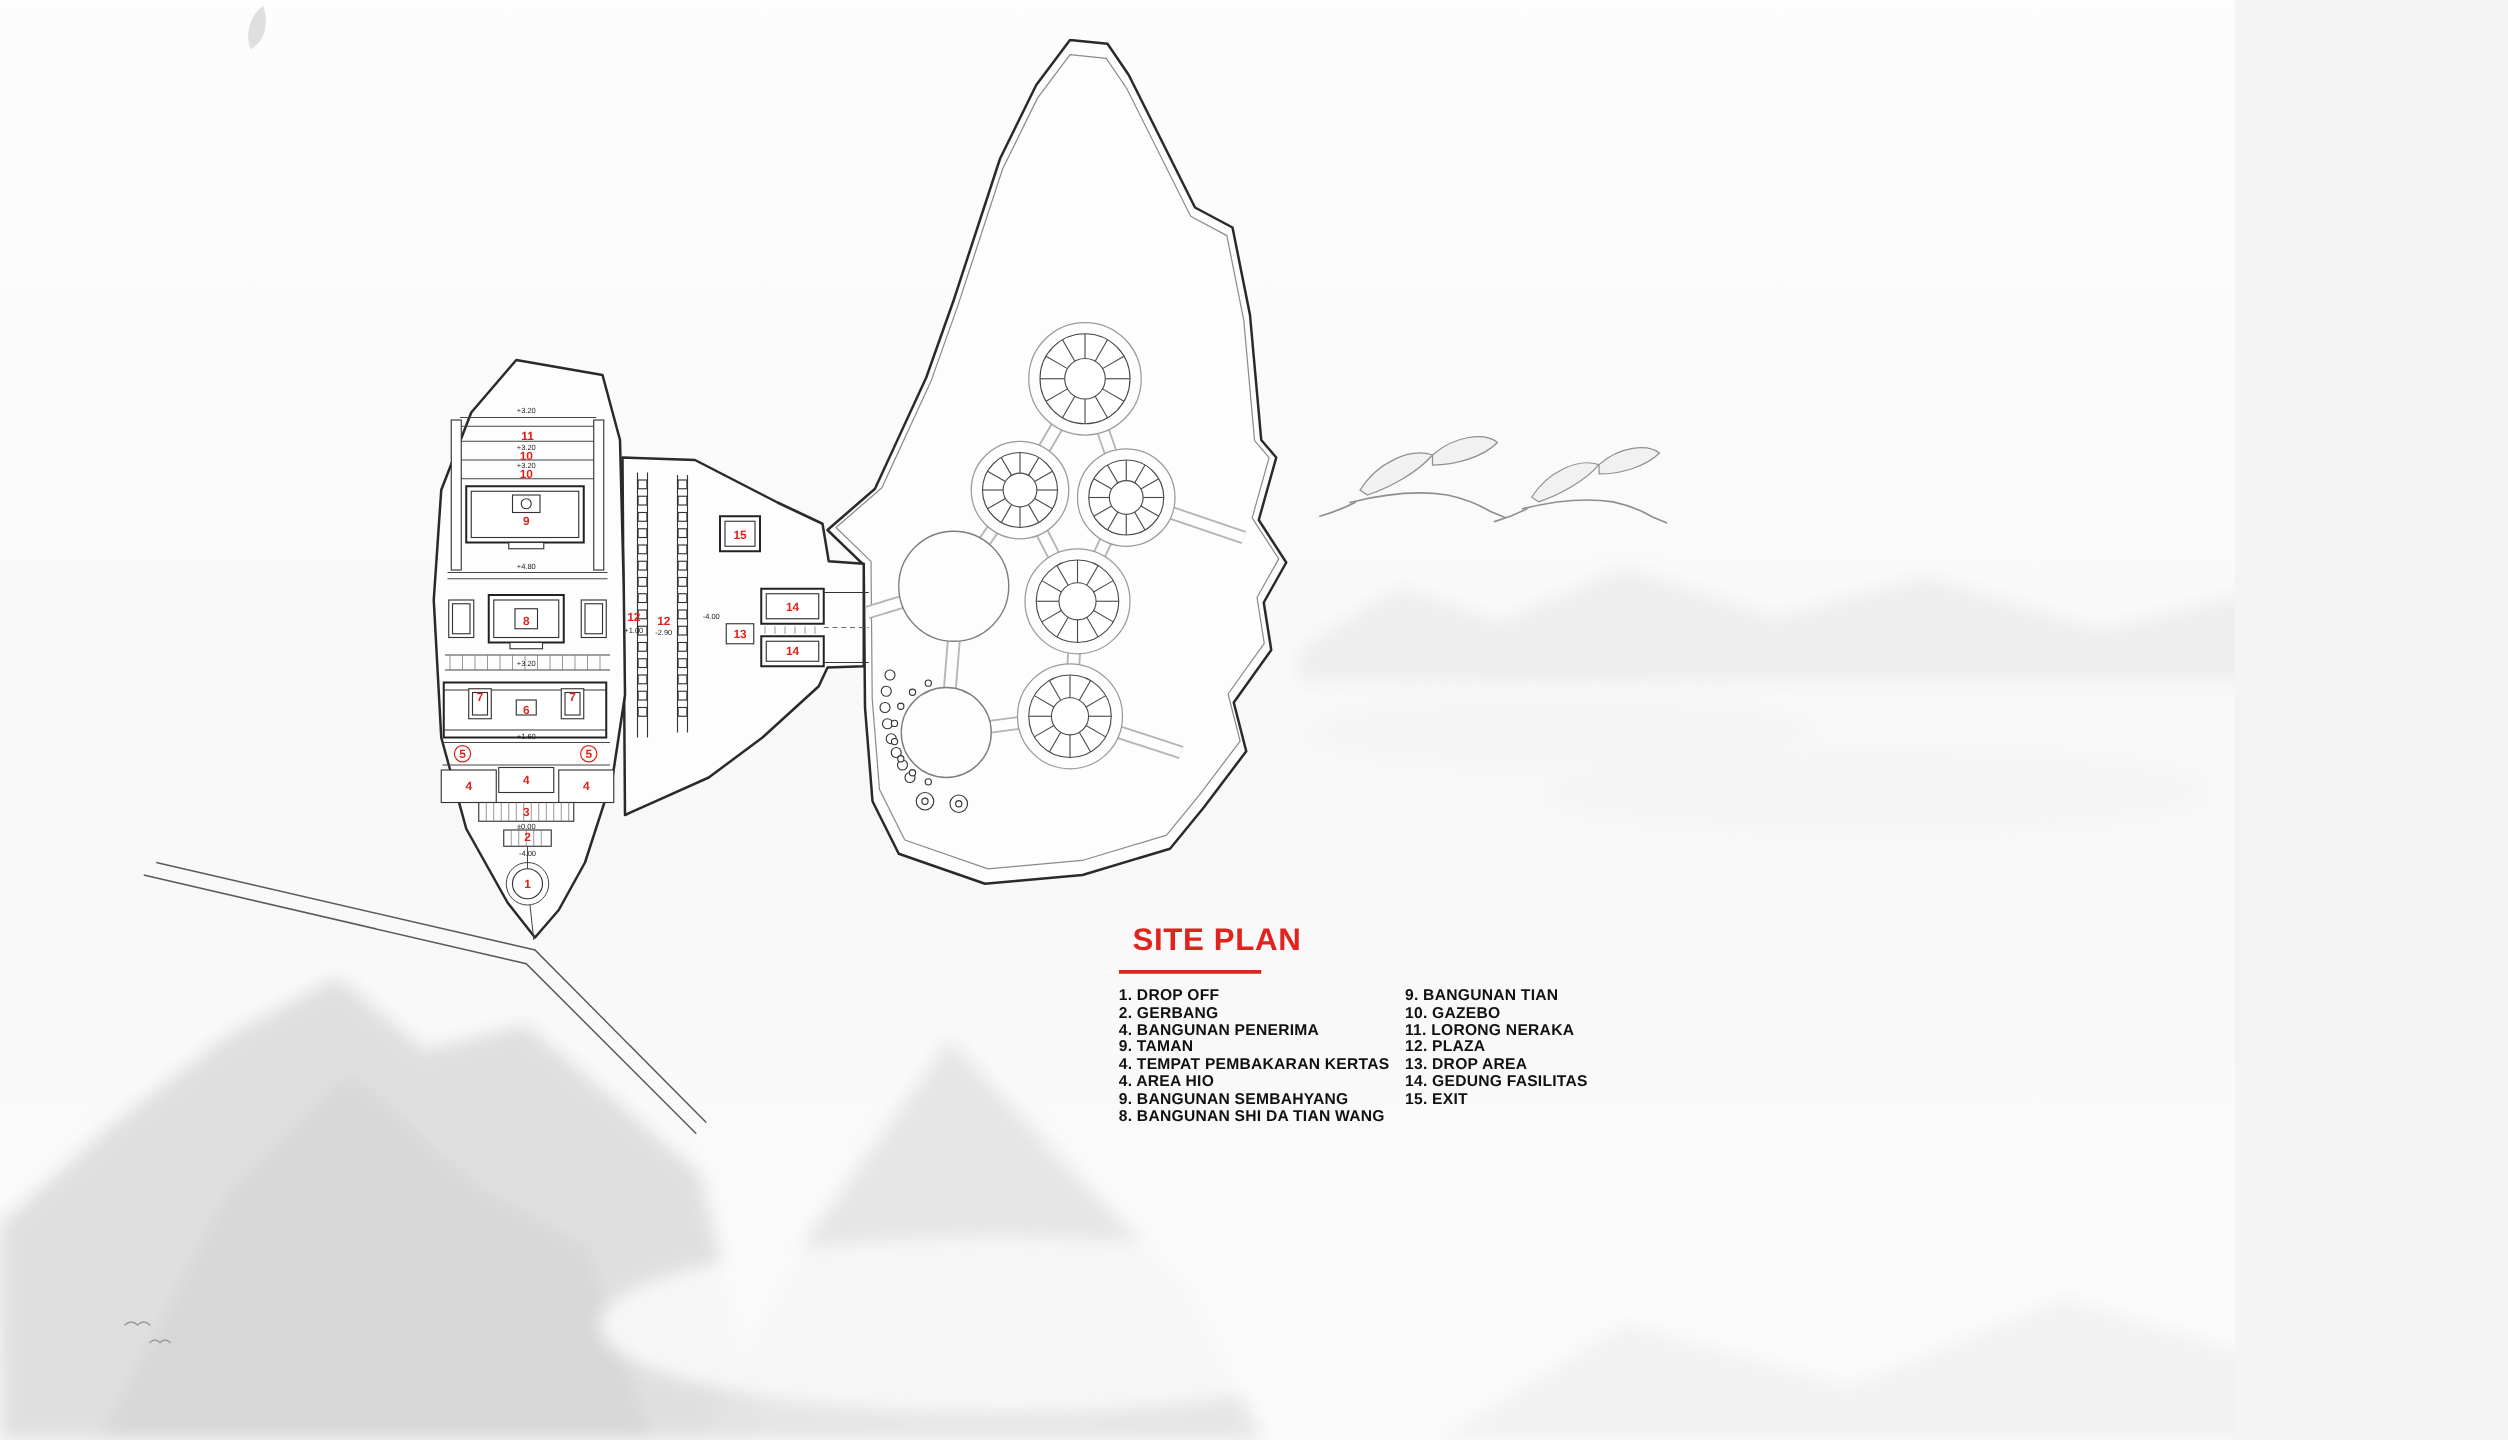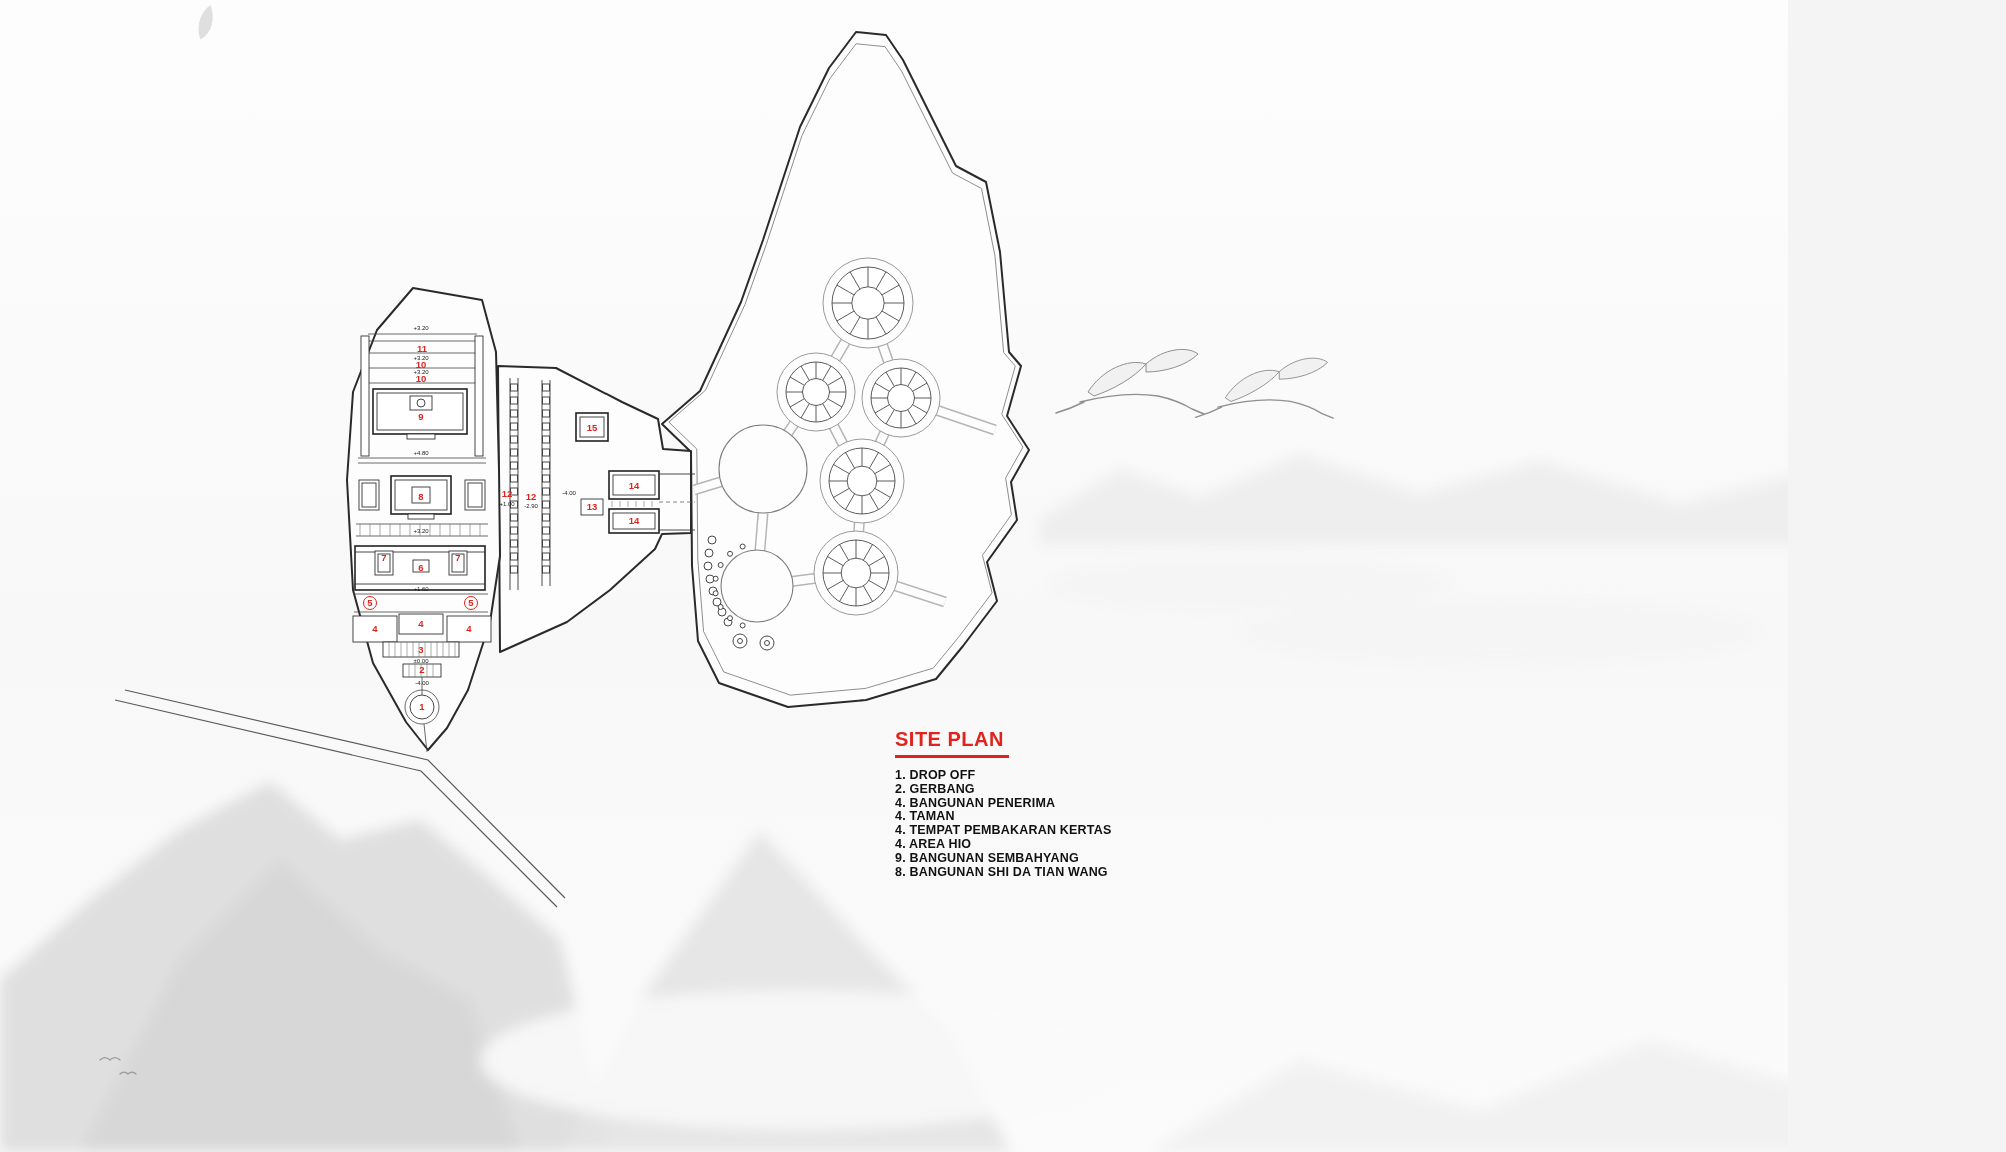--- a/index.html
+++ b/index.html
@@ -34,21 +34,21 @@
   .bird{fill:none;stroke:#9a9a9a;stroke-width:1.2;stroke-linecap:round;}
   .leaf{fill:#d9d9d9;opacity:.85;}
 
   
   text.num{fill:var(--accent);font:700 9.5px "Liberation Sans",sans-serif;text-anchor:middle;}
   text.elev{fill:#1a1a1a;font:400 6px "Liberation Sans",sans-serif;text-anchor:middle;}
   .num-circle{fill:none;stroke:var(--accent);stroke-width:1;}
 
   
   .legend{position:absolute;left:895px;top:729px;color:#111;}
-  .legend-title{color:var(--accent);font-size:20px;font-weight:700;letter-spacing:.5px;margin:0;line-height:1;}
+  .legend-title{color:var(--accent);font-size:25px;font-weight:700;letter-spacing:.5px;margin:11px;line-height:1;}
   .legend-rule{width:114px;height:3px;background:var(--accent);margin:6px 0 11px 0;}
   .legend-cols{display:flex;justify-content:flex-end;}
   .legend-cols ul{list-style:none;margin:0;padding:0;font-size:12.5px;font-weight:700;line-height:13.8px;letter-spacing:.2px;white-space:nowrap;}
   .legend-cols ul.col1{width:229px;}
 </style>
 </head>
 <body>
 
 <div class="stage">
 
@@ -376,22 +376,31 @@
 </svg>
 
 <div class="legend">
   <h1 class="legend-title">SITE PLAN</h1>
   <div class="legend-rule"></div>
   <div class="legend-cols">
     <ul class="col1">
       <li>1. DROP OFF</li>
       <li>2. GERBANG</li>
       <li>4. BANGUNAN PENERIMA</li>
-      <li>4. TAMAN</li>
+      <li>9. TAMAN</li>
       <li>4. TEMPAT PEMBAKARAN KERTAS</li>
       <li>4. AREA HIO</li>
       <li>9. BANGUNAN SEMBAHYANG</li>
       <li>8. BANGUNAN SHI DA TIAN WANG</li>
     </ul>
+    <ul class="col2">
+      <li>9. BANGUNAN TIAN</li>
+      <li>10. GAZEBO</li>
+      <li>11. LORONG NERAKA</li>
+      <li>12. PLAZA</li>
+      <li>13. DROP AREA</li>
+      <li>14. GEDUNG FASILITAS</li>
+      <li>15. EXIT</li>
+    </ul>
   </div>
 </div>
 
 </div>
 
 </body></html>

